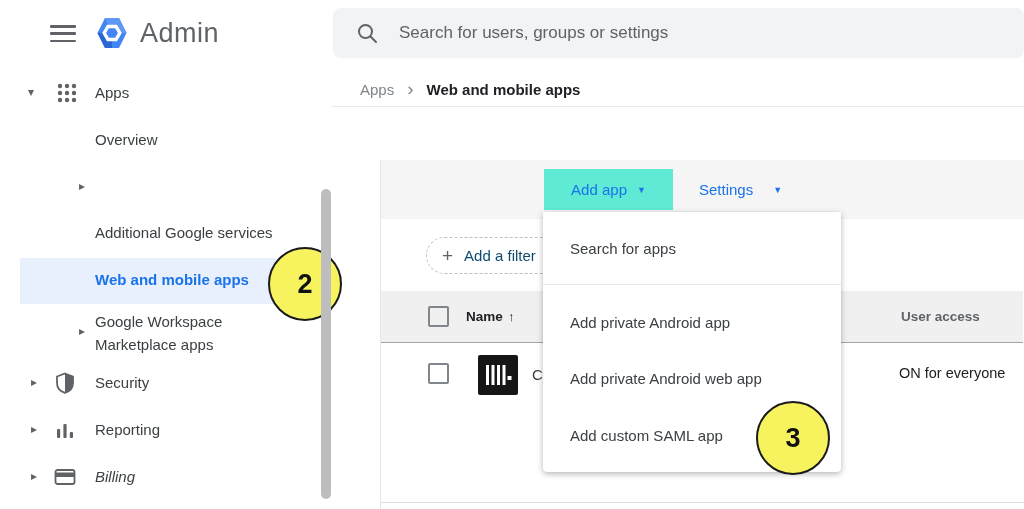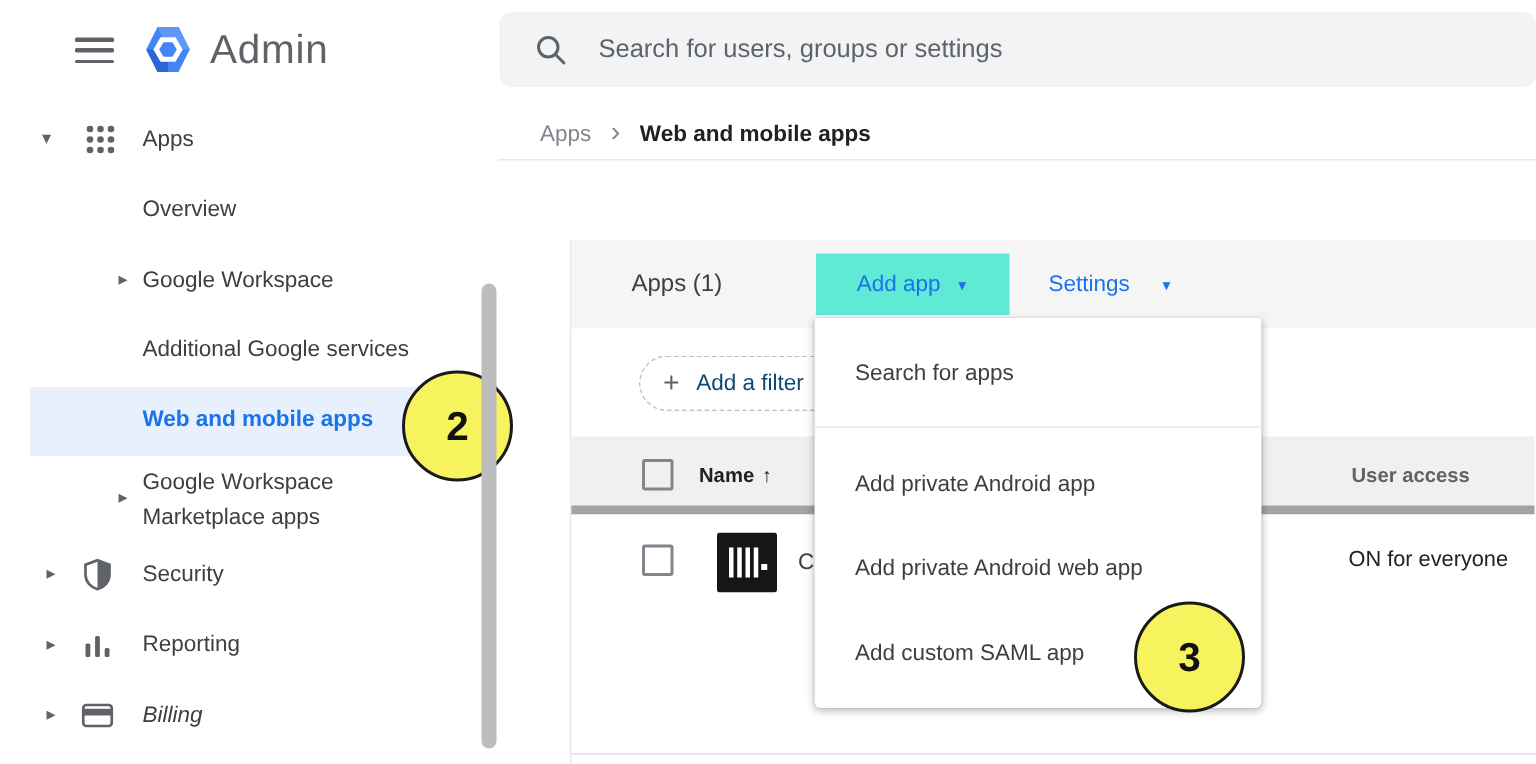--- a/index.html
+++ b/index.html
@@ -42,21 +42,21 @@
   .addapp-btn { position:absolute; left:163px; top:9px; width:129px; height:41px; background:#5eead4; display:flex; align-items:center; justify-content:center; gap:10px; cursor:pointer; }
   .settings-btn { position:absolute; left:318px; top:9px; height:41px; display:flex; align-items:center; gap:20px; cursor:pointer; }
   .blue-label { font-size:15px; color:#1a73e8; }
   .blue-caret { font-size:9px; color:#1a73e8; }
 
   .filter-row { position:absolute; left:0; top:59px; width:644px; height:72px; background:#fff; }
   .filter-chip { position:absolute; left:45px; top:18px; height:37px; width:165px; border:1px dashed #c0c0c0; border-radius:19px; display:flex; align-items:center; padding-left:15px; gap:11px; overflow:hidden; white-space:nowrap; cursor:pointer; }
   .chip-plus { font-size:19px; color:#5f6368; }
   .chip-label { font-size:15px; color:#0c4a6e; }
 
-  .thead { position:absolute; left:0; top:131px; width:642px; height:52px; background:#f0f0f0; border-bottom:6px solid #a3a3a3; }
+  .thead { position:absolute; left:0; top:131px; width:642px; height:52px; background:#f0f0f0; border-bottom:1px solid #a3a3a3; }
   .checkbox { position:absolute; width:21px; height:21px; border:2px solid #80868b; border-radius:2px; background:transparent; cursor:pointer; }
   .th-name { position:absolute; left:85px; top:0; line-height:52px; font-size:13.5px; font-weight:bold; color:#202124; }
   .th-sort { position:absolute; left:127px; top:0; line-height:52px; font-size:13px; color:#202124; }
   .th-access { position:absolute; left:520px; top:0; line-height:52px; font-size:13.5px; font-weight:bold; color:#5f6368; }
 
   .trow { position:absolute; left:0; top:183px; width:644px; height:160px; background:#fff; border-bottom:1px solid #e0e0e0; cursor:pointer; }
   .row-name { position:absolute; left:151px; top:23px; font-size:15px; color:#3c4043; }
   .row-access { position:absolute; left:518px; top:22px; font-size:14.5px; color:#202124; }
 
   
@@ -119,21 +119,20 @@
       <circle cx="4" cy="18" r="2.2"></circle>
         <circle cx="11" cy="18" r="2.2"></circle>
         <circle cx="18" cy="18" r="2.2"></circle>
     </svg>
   </span>
   <span class="abs side-label" style="left:95px; top:83px;">Apps</span>
 
   <span class="abs side-label" style="left:95px; top:130px;">Overview</span>
 
   <span class="abs caret" style="left:79px; top:180px;">▸</span>
-  <span class="abs side-label" style="left:95px; top:177px;">Google Workspace</span>
 
   <span class="abs side-label" style="left:95px; top:223px;">Additional Google services</span>
 
   <div class="abs hl-band"></div>
   <span class="abs hl-label">Web and mobile apps</span>
 
   <span class="abs caret" style="left:79px; top:325px;">▸</span>
   <span class="abs side-label wrap-label" style="left:95px; top:310px;">Google Workspace Marketplace apps</span>
 
   <span class="abs caret" style="left:31px; top:376px;">▸</span>
@@ -161,21 +160,20 @@
       <rect x="1.5" y="3" width="19" height="14" rx="2" fill="none" stroke="#5f6368" stroke-width="1.8"></rect>
       <rect x="1.5" y="5.5" width="19" height="4.5" fill="#5f6368"></rect>
     </svg>
   </span>
   <span class="abs side-label" style="left:95px; top:467px;font-style:italic;">Billing</span>
 
   <div class="abs side-scrollbar"></div>
 
   <div class="abs card">
     <div class="toolbar">
-      <span class="tb-title">Apps (1)</span>
       <div class="addapp-btn">
         <span class="blue-label">Add app</span>
         <span class="blue-caret">▼</span>
       </div>
       <div class="settings-btn">
         <span class="blue-label">Settings</span>
         <span class="blue-caret">▼</span>
       </div>
     </div>
 

